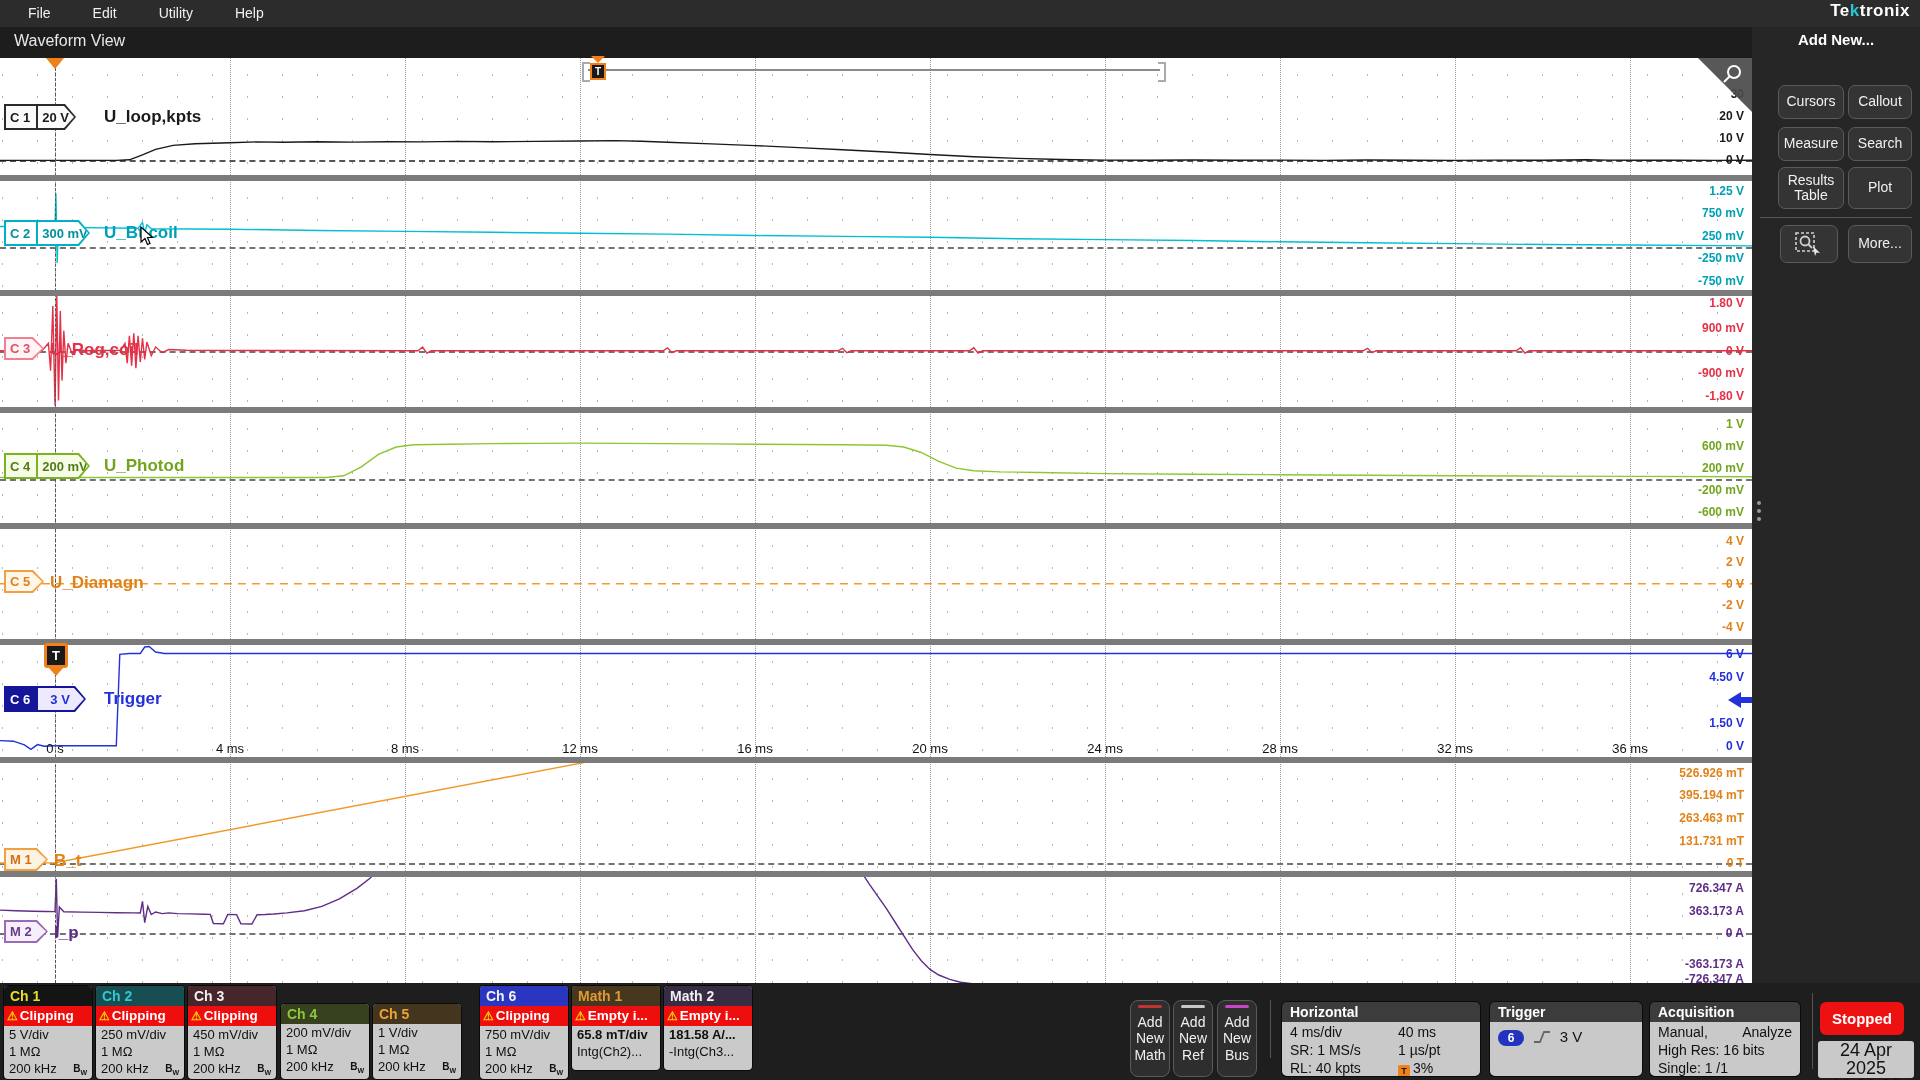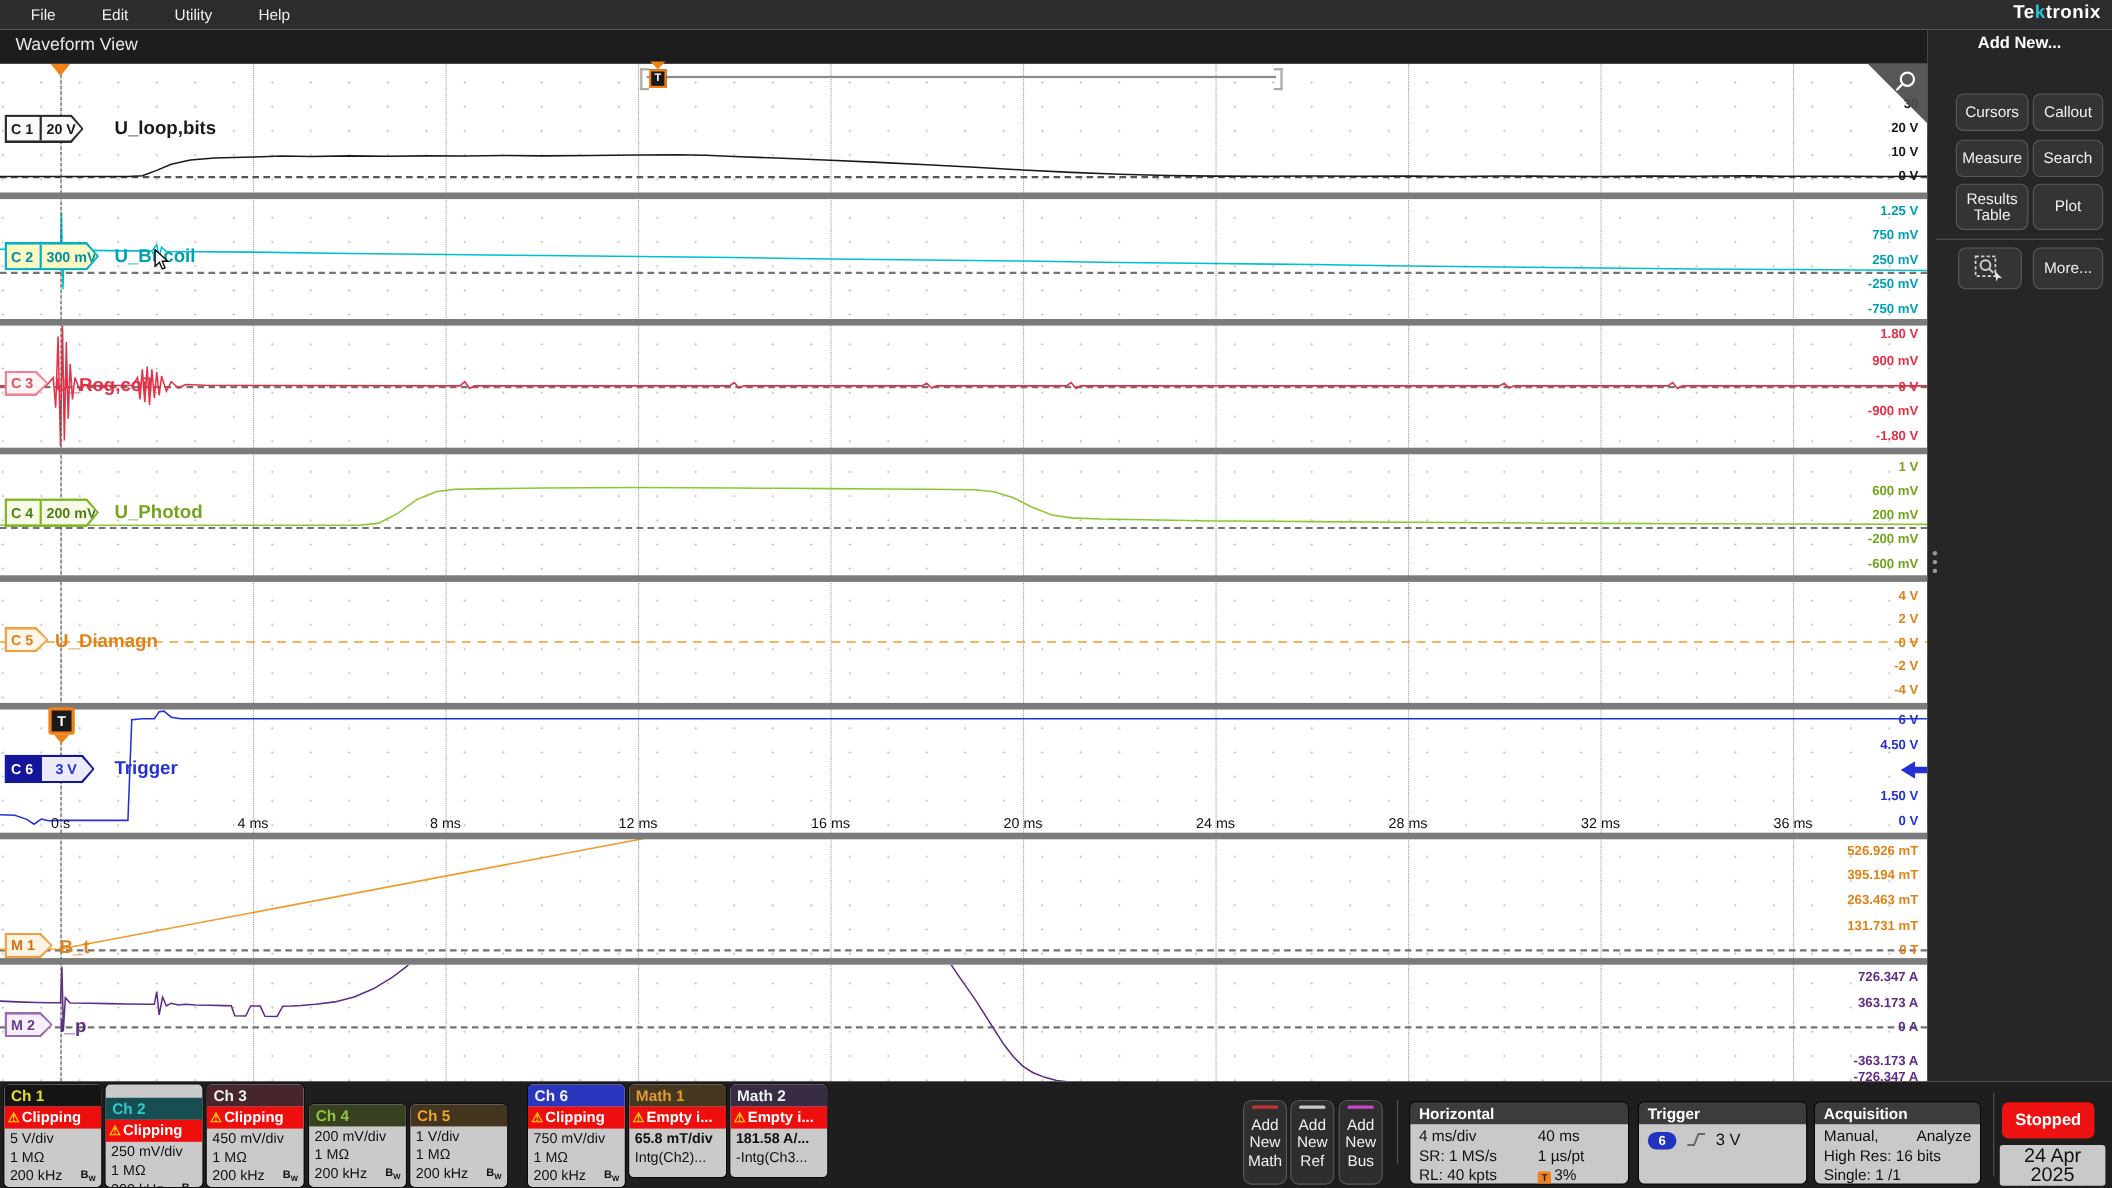--- a/index.html
+++ b/index.html
@@ -122,35 +122,35 @@
         <span class="axis-label" style="top: 102.43px; color: rgb(26, 26, 26);">0 V</span>
       </div>
       <div class="flag" style="left: 4px; top: 46px; width: 72px; height: 26px;">
         <div class="outer" style="background: rgb(42, 42, 42);">
           <div class="inner" style="background: rgb(250, 250, 250);">
             <div class="cell" style="color: rgb(26, 26, 26); border-right: 2px solid rgb(42, 42, 42);">C 1</div>
             <div class="cell" style="color: rgb(26, 26, 26); flex: 1 1 0%;">20 V</div>
           </div>
         </div>
       </div>
-      <div class="chan-name" style="left: 104px; top: 59px; color: rgb(26, 26, 26);">U_loop,bits</div>
+      <div class="chan-name" style="left: 104px; top: 59px; color: rgb(26, 26, 26);">U_loop,kpts</div>
       <div class="slice" style="top: 123px; height: 109px;">
         <div class="zero-dash" style="top: 66.2107px; border-top-color: rgb(115, 115, 115);"></div>
         <svg class="trace-svg" width="1752" height="109" viewBox="0 0 1752 109">
           <polyline points="-0.1,45.5 41.9,45.9 55.0,45.9 55.9,12.2 57.2,82.0 58.5,39.2 60.3,46.4 138.1,47.3 142.5,41.4 144.7,52.7 146.9,43.7 151.3,47.7 230.0,48.2 317.5,49.5 405.0,50.4 492.5,51.3 580.0,52.2 667.5,53.1 755.0,54.5 842.5,55.4 930.0,56.3 1017.5,57.7 1105.0,58.6 1192.5,59.5 1280.0,60.8 1367.5,61.7 1455.0,62.6 1542.5,63.5 1630.0,64.0 1752.5,64.9" fill="none" stroke="#00bfd2" stroke-width="1.4"></polyline>
         </svg>
         <span class="axis-label" style="top: 9.90909px; color: rgb(0, 160, 180);">1.25 V</span>
         <span class="axis-label" style="top: 32.4298px; color: rgb(0, 160, 180);">750 mV</span>
         <span class="axis-label" style="top: 54.9504px; color: rgb(0, 160, 180);">250 mV</span>
         <span class="axis-label" style="top: 77.4711px; color: rgb(0, 160, 180);">-250 mV</span>
         <span class="axis-label" style="top: 99.9917px; color: rgb(0, 160, 180);">-750 mV</span>
       </div>
       <div class="flag" style="left: 4px; top: 162px; width: 86px; height: 26px;">
         <div class="outer" style="background: rgb(0, 176, 196);">
-          <div class="inner" style="background: #fef9c3;">
+          <div class="inner" style="background: #ffffff;">
             <div class="cell" style="color: rgb(0, 143, 160); border-right: 2px solid rgb(0, 176, 196);">C 2</div>
             <div class="cell" style="color: rgb(0, 143, 160); flex: 1 1 0%;">300 mV</div>
           </div>
         </div>
       </div>
       <div class="chan-name" style="left: 104px; top: 175px; color: rgb(0, 160, 180);">U_Bt,coil</div>
       <div class="slice" style="top: 238px; height: 111px;">
         <div class="zero-dash" style="top: 54.7534px; border-top-color: rgb(115, 115, 115);"></div>
         <svg class="trace-svg" width="1752" height="111" viewBox="0 0 1752 111">
           <polyline points="-0.1,54.8 41.9,54.8 48.4,47.3 50.6,74.7 52.8,10.0 55.0,109.5 56.8,0.0 58.5,104.5 60.3,14.9 62.0,84.6 63.8,34.8 65.9,67.2 68.1,47.3 72.5,58.5 76.9,53.5 85.6,54.8 120.6,54.3 125.0,47.3 127.2,67.2 129.4,39.8 131.6,69.7 133.8,37.3 135.9,72.2 138.1,39.8 140.3,66.0 142.5,42.3 144.7,63.5 146.9,46.0 151.3,59.7 155.6,51.0 162.2,56.7 168.8,53.5 186.3,54.3 418.1,54.8 422.5,51.0 426.9,57.2 431.3,54.8 663.1,54.8 667.5,51.8 671.9,56.7 676.3,54.8 838.1,54.8 842.5,52.3 846.9,56.7 851.3,54.8 969.4,54.8 973.8,51.8 978.1,57.2 982.5,54.8 1363.1,54.8 1367.5,52.3 1371.9,56.7 1376.3,54.8 1516.3,54.8 1520.6,51.8 1525.0,57.2 1529.4,54.8 1752.5,54.8" fill="none" stroke="#e43147" stroke-width="1.4"></polyline>
@@ -336,21 +336,21 @@
           </div>
           <div class="row">
             <span>1 MΩ</span>
           </div>
           <div class="row">
             <span>200 kHz</span>
             <span class="bw">B<sub>W</sub></span>
           </div>
         </div>
         <div class="bbadge" style="left: 96px; top: 3px; height: 93px;">
-          <div class="hd" style="background: rgb(23, 78, 82); color: rgb(49, 200, 210); margin-top: 12px;">Ch 2</div>
+          <div class="hd" style="background: rgb(23, 78, 82); color: rgb(49, 200, 210);">Ch 2</div>
           <div class="clip"><span class="warn">⚠</span><span>Clipping</span></div>
           <div class="row">
             <span>250 mV/div</span>
           </div>
           <div class="row">
             <span>1 MΩ</span>
           </div>
           <div class="row">
             <span>200 kHz</span>
             <span class="bw">B<sub>W</sub></span>

